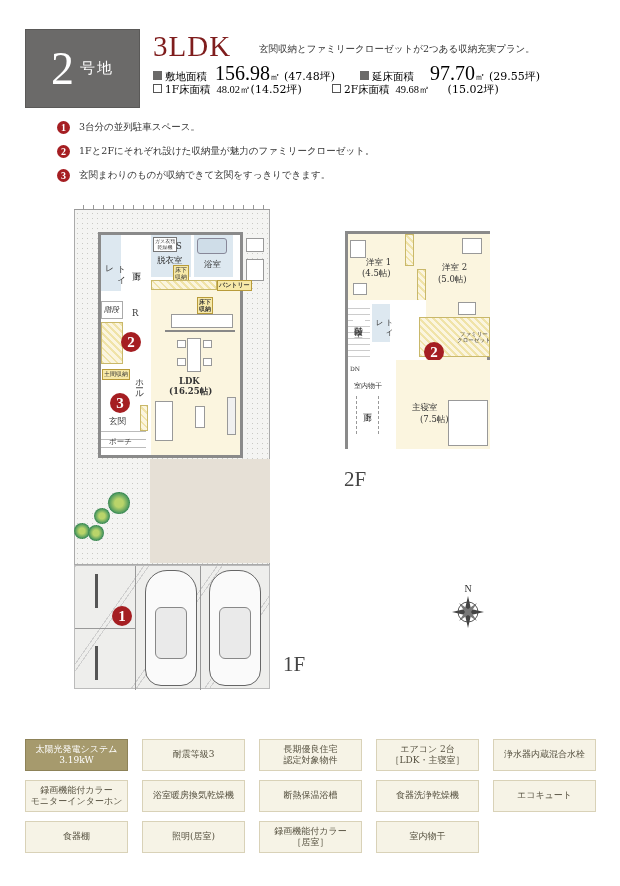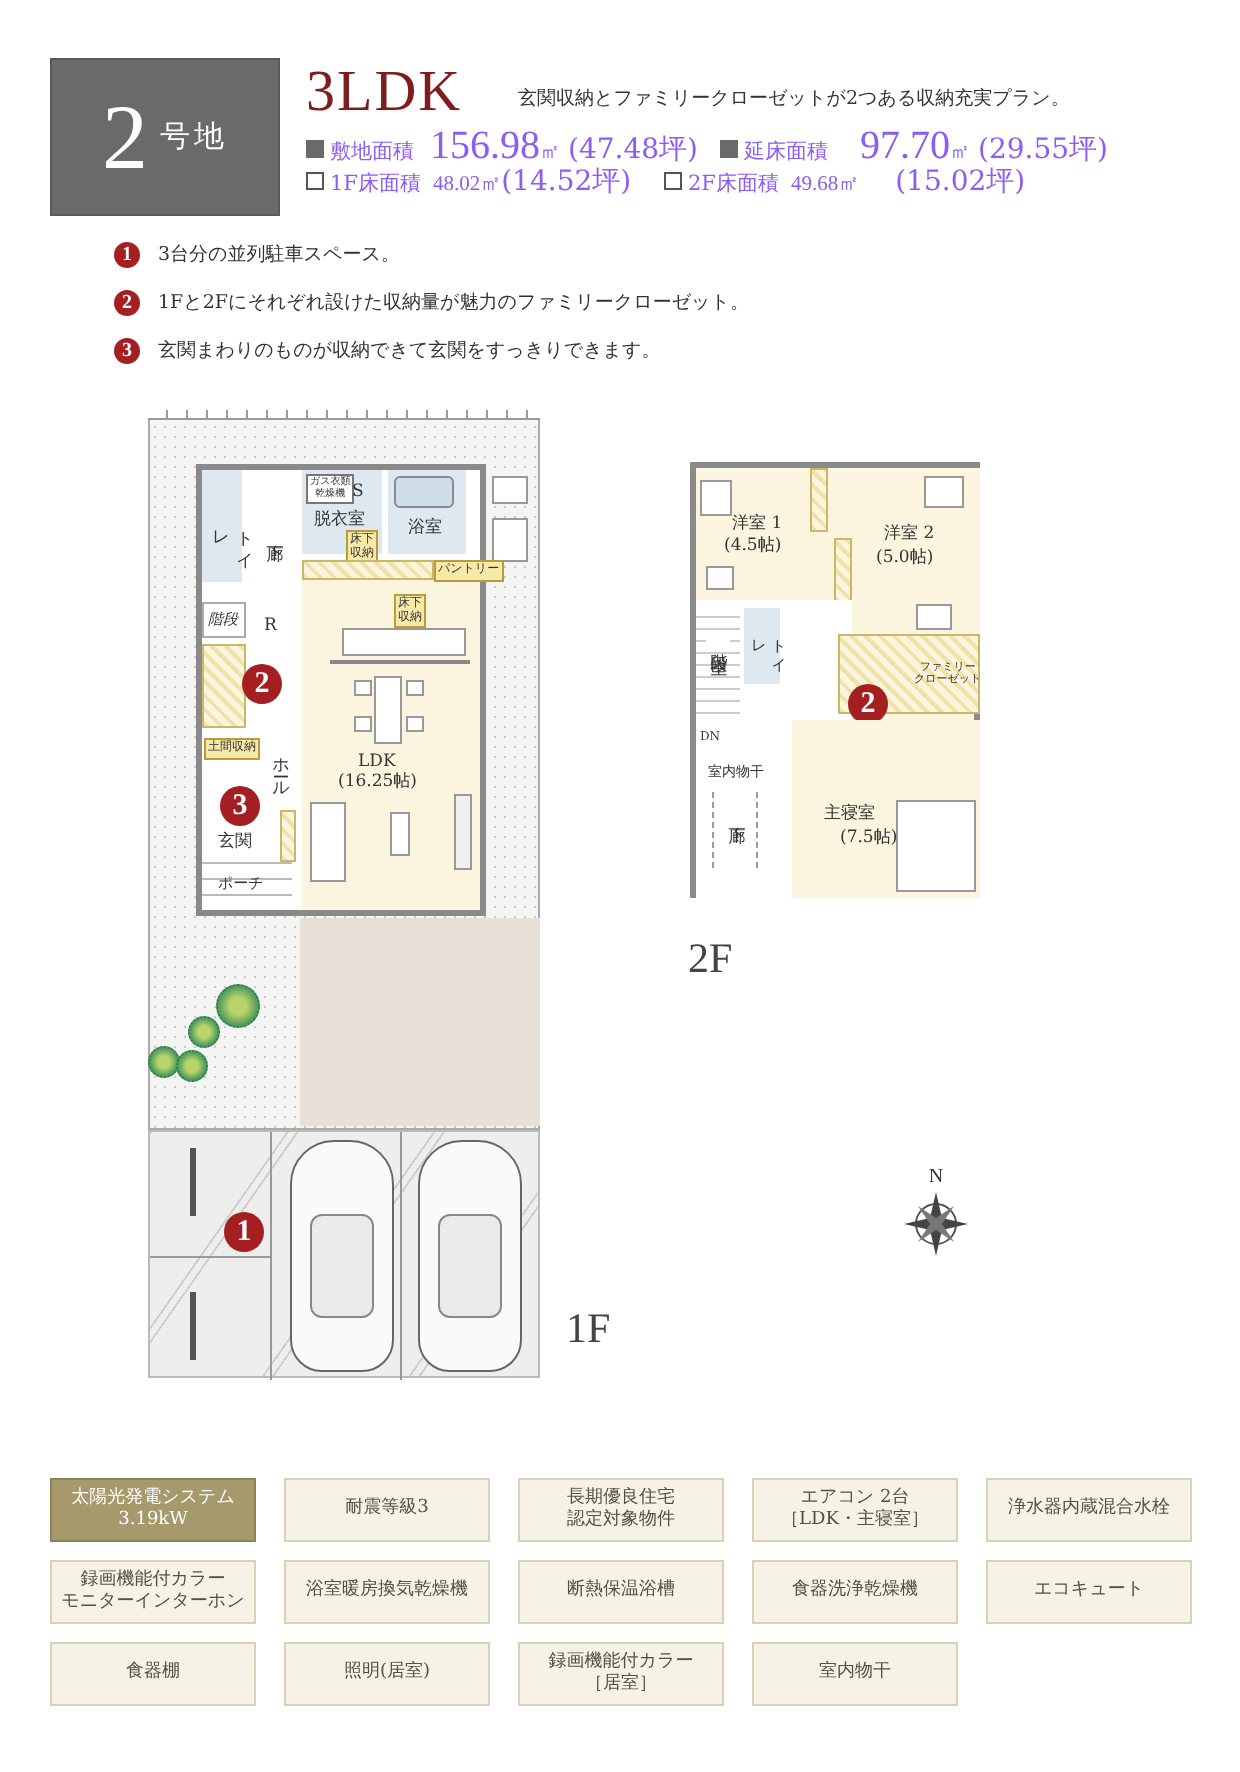--- a/index.html
+++ b/index.html
@@ -7,28 +7,28 @@
   body { position: relative; font-family: "DejaVu Serif", "Liberation Serif", serif; color: #333; }
 
   
   .lot-badge { position: absolute; left: 25px; top: 29px; width: 115px; height: 79px; background: #6b6a69; border: 1px solid #5a5958; color: #fff; display: flex; align-items: center; justify-content: center; }
   .lot-num { font-family: "Liberation Serif", serif; font-size: 46px; line-height: 1; margin-right: 6px; }
   .lot-suffix { font-family: "DejaVu Sans", sans-serif; font-size: 15px; letter-spacing: 2px; }
 
   .plan-type { position: absolute; left: 153px; top: 30px; font-family: "Liberation Serif", serif; font-size: 29px; color: #7f1d1d; letter-spacing: 1px; }
   .tagline { position: absolute; left: 259px; top: 43px; font-size: 9.5px; color: #333; white-space: nowrap; }
 
-  .area-row { position: absolute; display: flex; align-items: baseline; white-space: nowrap; color: #8b5cf6; }
+  .area-row { position: absolute; display: flex; align-items: baseline; white-space: nowrap; color: #000000; }
   .sq { display: inline-block; width: 9px; height: 9px; margin-right: 3px; }
   .sq.filled { background: #6b6a69; }
   .sq.empty { border: 1px solid #555; background: #fff; }
   .area-label { font-size: 10.5px; }
   .area-big { font-family: "Liberation Serif", serif; font-size: 20px; margin-left: 8px; }
   .area-unit { font-size: 10px; }
-  .area-sub { font-size: 14px; margin-left: 4px; }
+  .area-sub { font-size: 11px; margin-left: 4px; }
   .area-small { font-family: "Liberation Serif", serif; font-size: 10.5px; margin-left: 6px; }
 
   
   .features { position: absolute; left: 57px; top: 117px; }
   .feature { display: flex; align-items: center; height: 21px; margin-bottom: 3px; }
   .num-badge { width: 13px; height: 13px; border-radius: 50%; background: #a51e22; color: #fff; font-family: "Liberation Serif", serif; font-size: 10px; font-weight: bold; display: flex; align-items: center; justify-content: center; margin-right: 9px; }
   .feature-text { font-size: 9.5px; color: #333; white-space: nowrap; }
 
   
   .plan { position: absolute; }
@@ -140,21 +140,21 @@
   </div>
 
   <div class="room bath" style="left:120px; top:30px; width:39px; height:42px;">
     <div style="position:absolute; left:3px; top:3px; width:30px; height:16px; border:1px solid #889; border-radius:3px; background:#cfdde8;"></div>
     <span class="room-label" style="left:10px; top:24px;">浴室</span>
   </div>
 
   <div class="furn" style="left:172px; top:33px; width:18px; height:14px;"></div>
   <div class="furn" style="left:172px; top:54px; width:18px; height:22px;"></div>
 
-  <div class="room yellow" style="left:77px; top:75px; width:89px; height:175px;">
+  <div class="room yellow" style="left:77px; top:75px; width:89px; height:175px;font-weight:bold;">
     <div class="hatch" style="position:absolute; left:0; top:0; width:66px; height:10px; border:1px solid #c9b86a;"></div>
     <span class="tag" style="left:66px; top:0;">パントリー</span>
     <span class="tag" style="left:46px; top:17px; white-space:pre;">床下
 収納</span>
     <div class="furn" style="left:20px; top:34px; width:62px; height:14px;"></div>
     <div style="position:absolute; left:14px; top:50px; width:70px; height:2px; background:#888;"></div>
     <div class="furn" style="left:36px; top:58px; width:14px; height:34px;"></div>
     <div class="furn" style="left:26px; top:60px; width:9px; height:8px;"></div>
     <div class="furn" style="left:26px; top:78px; width:9px; height:8px;"></div>
     <div class="furn" style="left:52px; top:60px; width:9px; height:8px;"></div>

